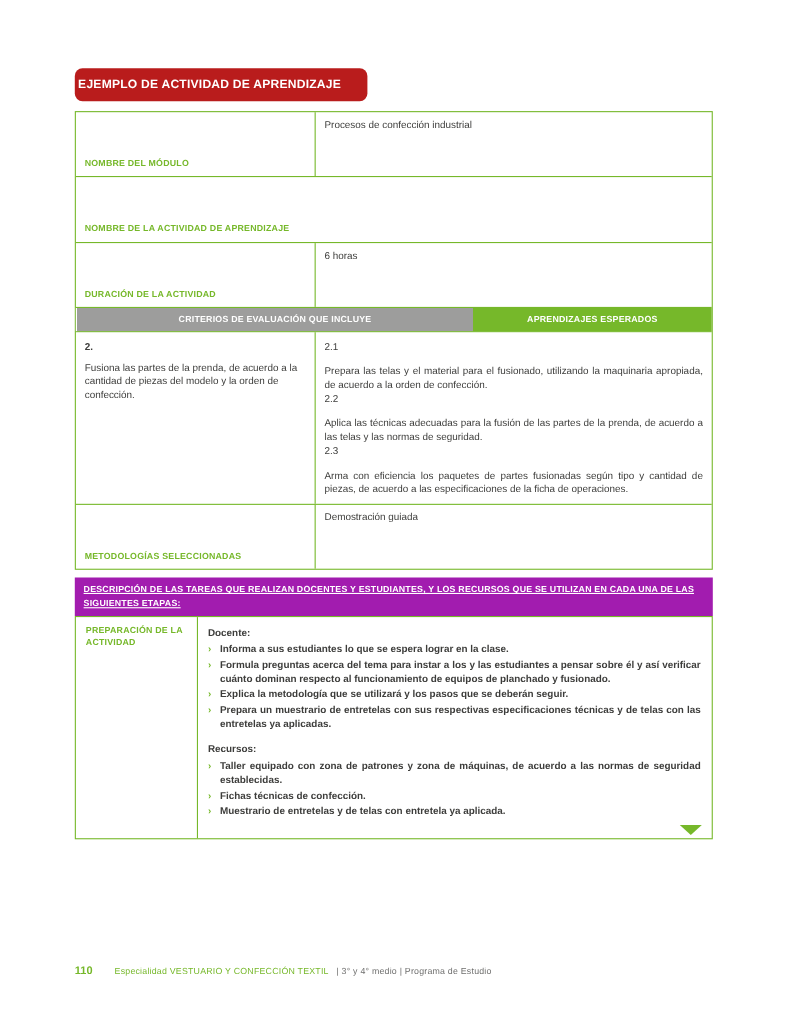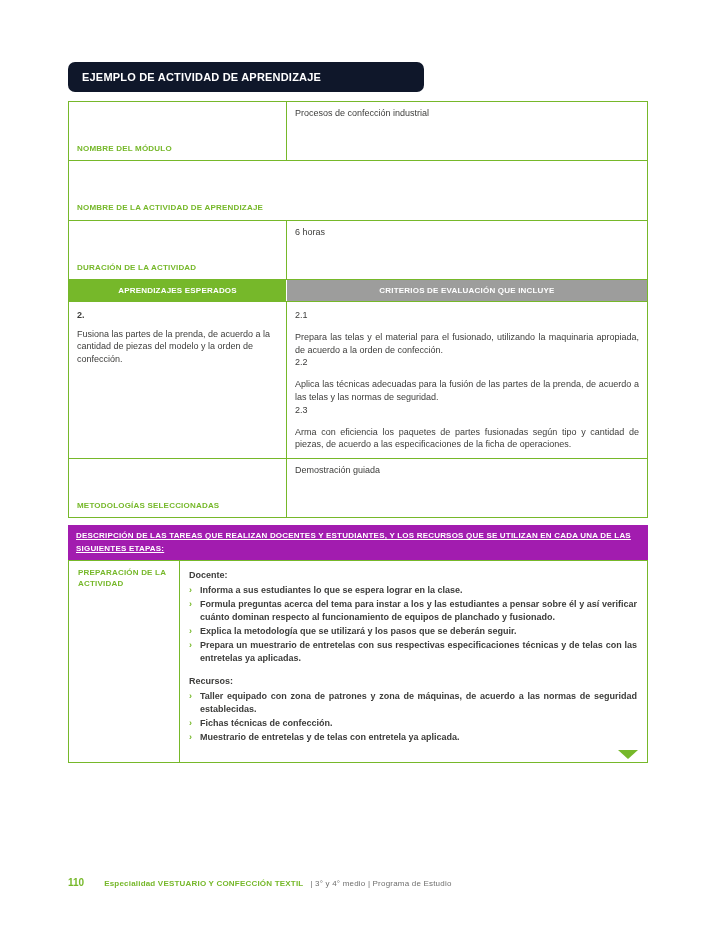--- a/index.html
+++ b/index.html
@@ -4,23 +4,23 @@
 <style>
   * { margin:0; padding:0; box-sizing:border-box; }
   html,body { background:#ffffff; }
   body {
     width:720px; height:932px; position:relative; overflow:hidden;
     font-family:"Liberation Sans", sans-serif; color:#3d3d3b;
   }
   .content { position:absolute; left:68px; top:62px; width:580px; }
 
   .title-box {
-    width:356px; background:#0f172a; border-radius:7px;
+    width:266px; background:#b91c1c; border-radius:7px;
     color:#fff; font-weight:700; font-size:11px; letter-spacing:.2px;
-    padding:9px 14px;
+    padding:9px 3px;
   }
 
   .tbl { border:1px solid #76b82a; background:#fff; }
   .top-tbl { margin-top:9px; }
   .trow { display:flex; align-items:stretch; border-bottom:1px solid #76b82a; }
   .tbl .trow:last-child { border-bottom:none; }
 
   .lbl {
     flex:0 0 217px; padding:6px 8px; color:#76b82a;
     font-size:8px; font-weight:700; line-height:1.3; letter-spacing:.2px;margin-top:36px;
@@ -59,21 +59,21 @@
   .bullet-text { flex:1; text-align:justify;font-weight:bold; }
 
   .continue-tri {
     position:absolute; right:9px; bottom:3px; width:0; height:0;
     border-left:10px solid transparent; border-right:10px solid transparent;
     border-top:9px solid #76b82a;
   }
 
   .footer { position:absolute; left:68px; top:877px; display:flex; align-items:baseline; font-size:8px; }
   .page-num { color:#76b82a; font-weight:700; font-size:10px; margin-right:20px; }
-  .specialty { color:#76b82a; margin-right:7px; letter-spacing:.2px;font-weight:bold; }
+  .specialty { color:#76b82a; margin-right:7px; letter-spacing:.2px; }
   .meta { color:#6f6f6e; letter-spacing:.2px; }
 </style>
 </head>
 <body>
 
 <div class="content">
 
   <div class="title-box">
     <span>EJEMPLO DE ACTIVIDAD DE APRENDIZAJE</span>
   </div>
@@ -88,22 +88,22 @@
     <div class="trow">
       <div class="lbl">NOMBRE DE LA ACTIVIDAD DE APRENDIZAJE</div>
     </div>
 
     <div class="trow">
       <div class="lbl">DURACIÓN DE LA ACTIVIDAD</div>
       <div class="val">6 horas</div>
     </div>
 
     <div class="trow">
+      <div class="hdr hdr-right">CRITERIOS DE EVALUACIÓN QUE INCLUYE</div>
       <div class="hdr hdr-left">APRENDIZAJES ESPERADOS</div>
-      <div class="hdr hdr-right">CRITERIOS DE EVALUACIÓN QUE INCLUYE</div>
     </div>
 
     <div class="trow">
       <div class="ae-cell">
         <div class="ae-num">2.</div>
         <div>Fusiona las partes de la prenda, de acuerdo a la cantidad de piezas del modelo y la orden de confección.</div>
       </div>
       <div class="crit-cell">
         <div class="crit">
           <span class="crit-num">2.1</span>

